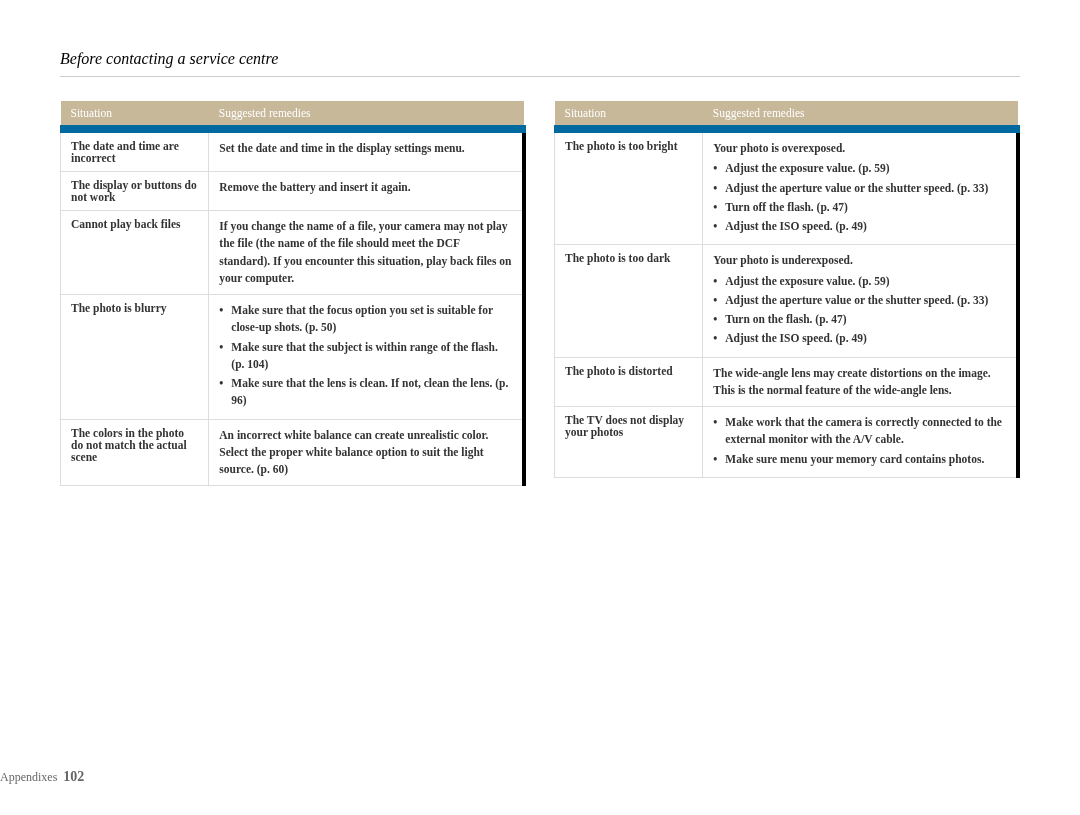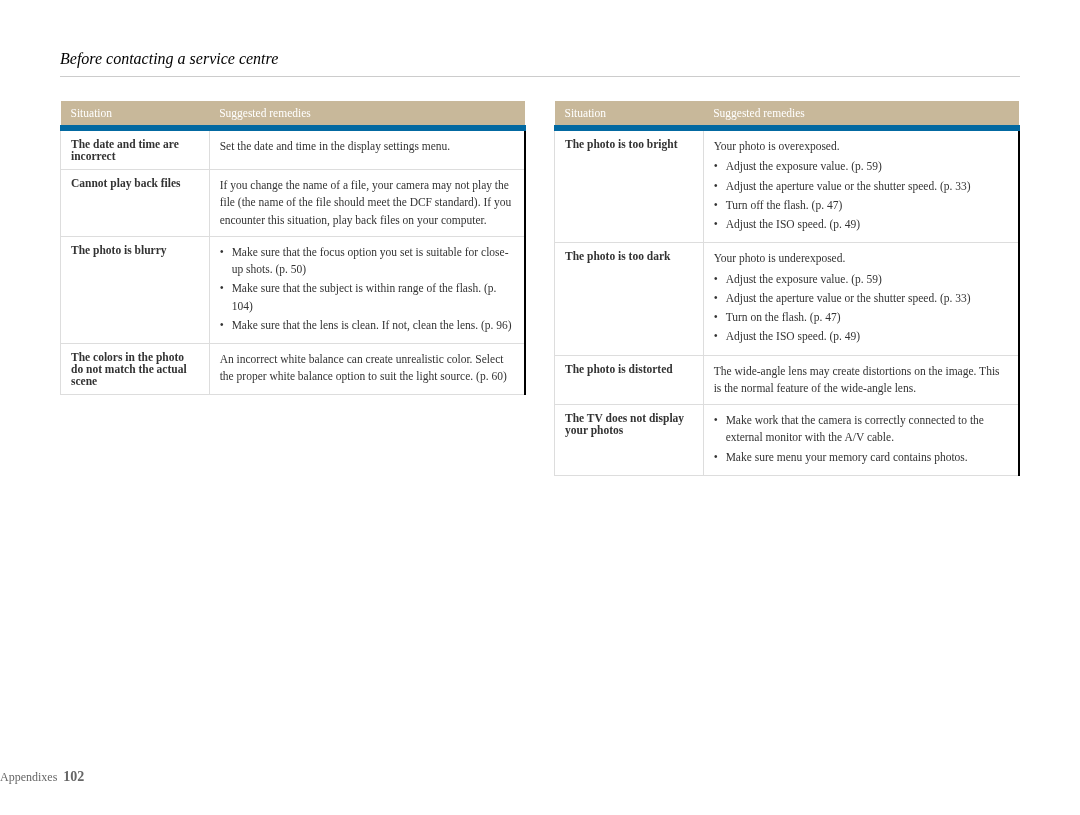--- a/index.html
+++ b/index.html
@@ -72,21 +72,22 @@
       margin-left: 14px;
     }
 
     tbody tr td:first-child {
       border-left: 1px solid #dddddd;
       width: 32%;
       font-size: 11.5px;
     }
 
     tbody tr td:last-child {
-      border-right: 2px solid #000000;
+      border-right: 4px solid #000000;
+      font-weight: bold;
     }
 
     tbody tr:last-child td {
       border-bottom: 1px solid #dddddd;
     }
 
     .situation-cell {
       font-size: 11.5px;
     }
 
@@ -126,21 +127,21 @@
       font-size: 12px;
       color: #666666;
     }
 
     .page-footer .page-num {
       font-weight: bold;
       font-size: 14px;
     }
 
     thead tr {
-      border-bottom: 6px solid #0369a1;
+      border-bottom: 8px solid #0369a1;
     }
   </style>
 </head>
 <body>
 
 <div class="page-container">
 
   <div class="page-title">Before contacting a service centre</div>
   <hr class="title-rule">
 
@@ -155,20 +156,26 @@
           </tr>
         </thead>
         <tbody id="left-tbody">
         <tr>
               <td class="situation-cell bold-cell">The date and time are incorrect</td>
               <td class="remedy-cell">
                 <p>Set the date and time in the display settings menu.</p>
               </td>
             </tr>
             <tr>
+              <td class="situation-cell bold-cell">The display or buttons do not work</td>
+              <td class="remedy-cell">
+                <p>Remove the battery and insert it again.</p>
+              </td>
+            </tr>
+            <tr>
               <td class="situation-cell bold-cell">Cannot play back files</td>
               <td class="remedy-cell">
                 <p>If you change the name of a file, your camera may not play the file (the name of the file should meet the DCF standard). If you encounter this situation, play back files on your computer.</p>
               </td>
             </tr>
             <tr>
               <td class="situation-cell bold-cell">The photo is blurry</td>
               <td class="remedy-cell">
                 <ul>
                   <li>Make sure that the focus option you set is suitable for close-up shots. (p. 50)</li>

